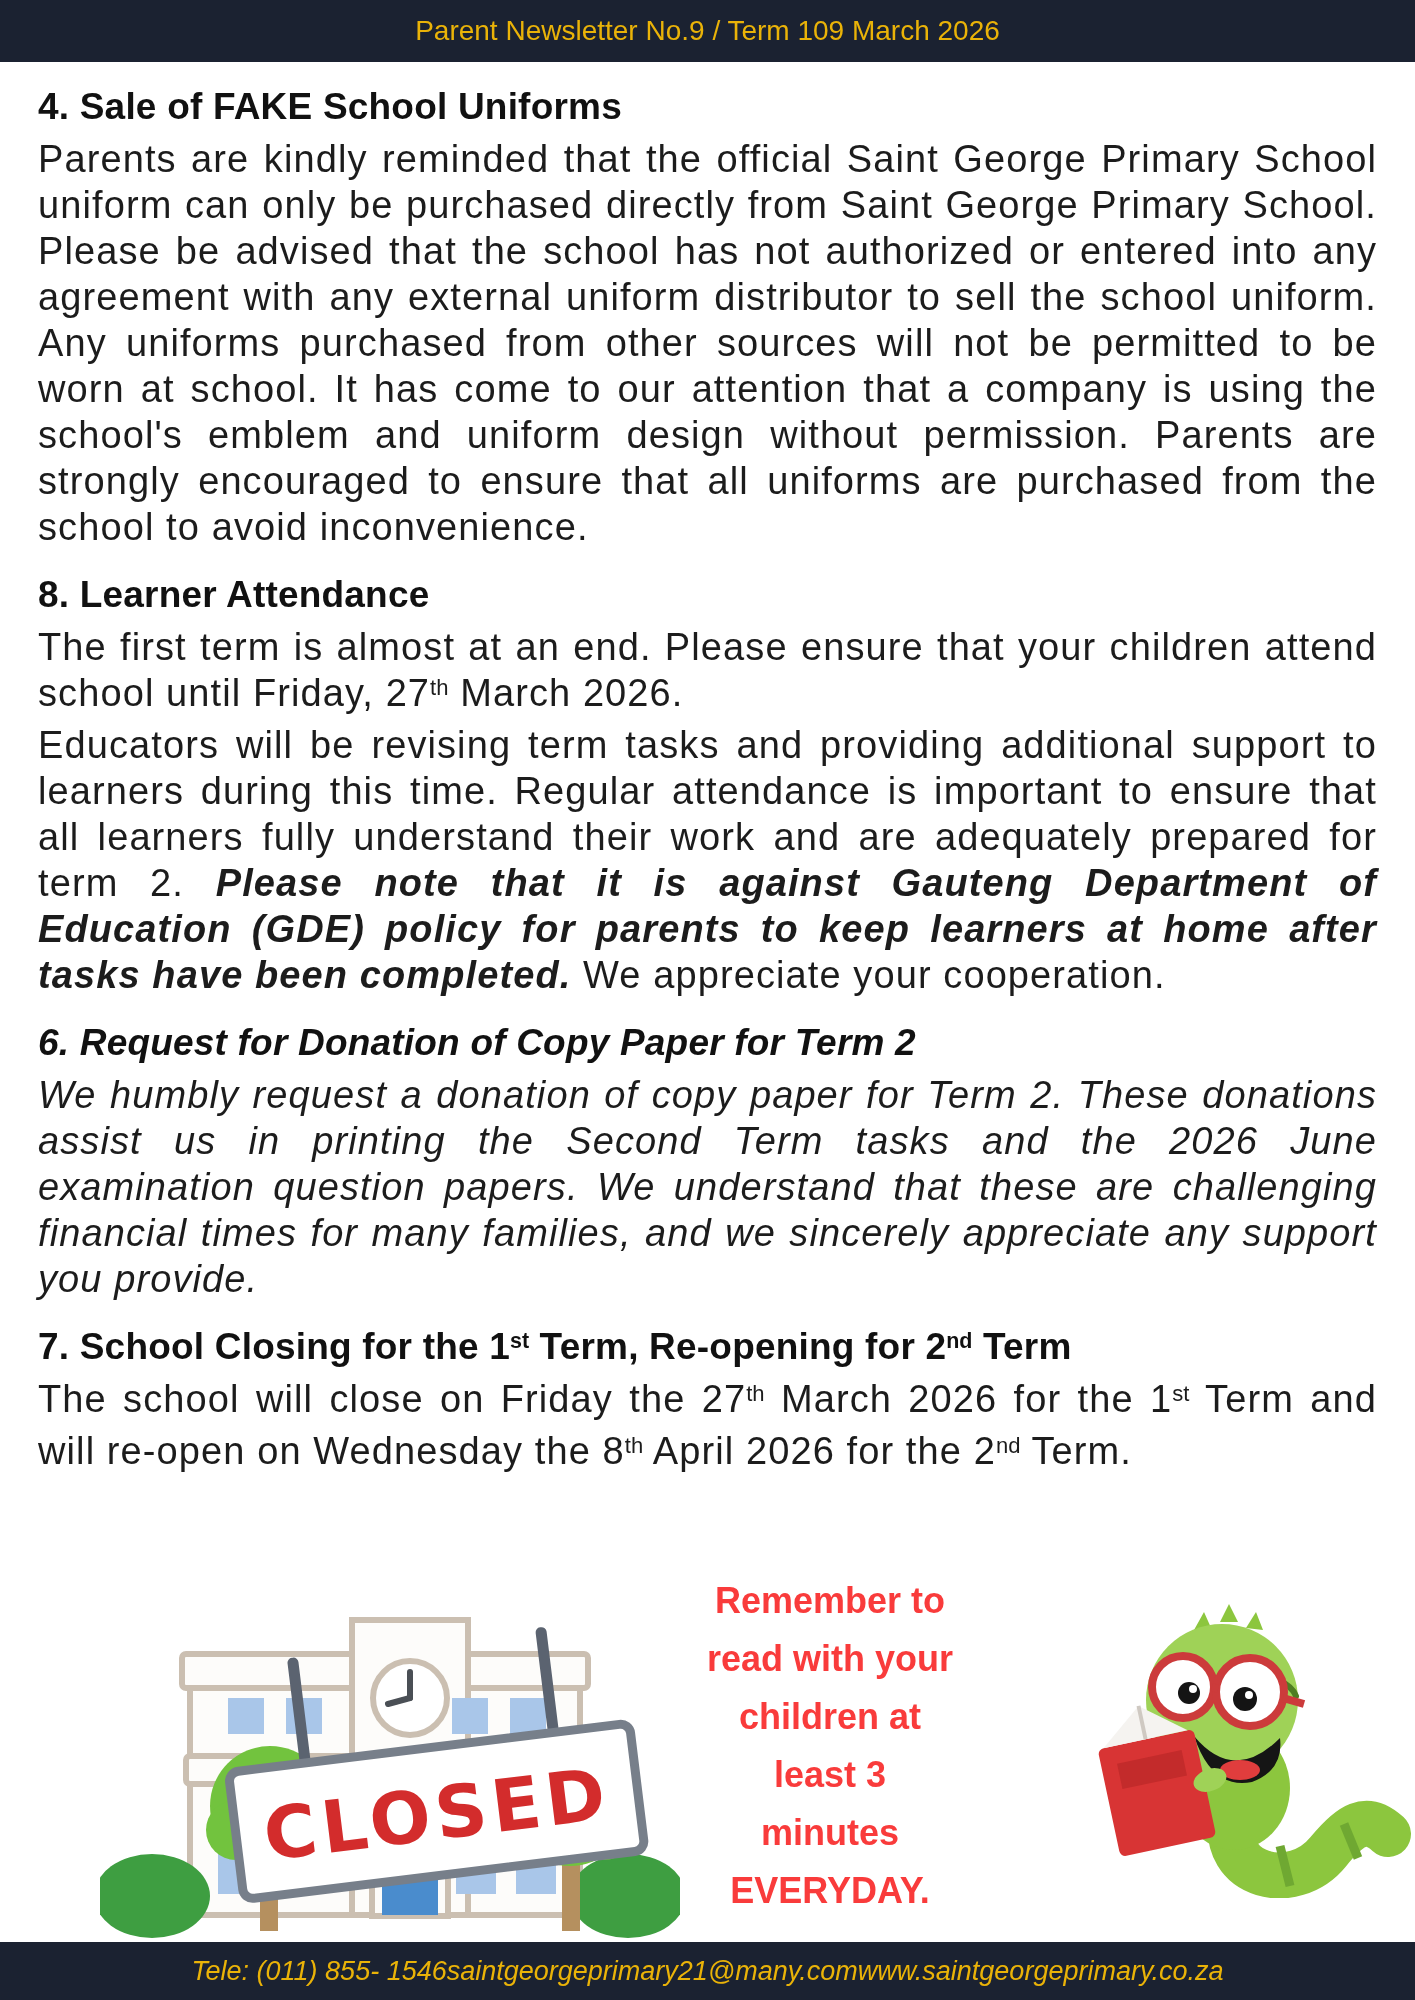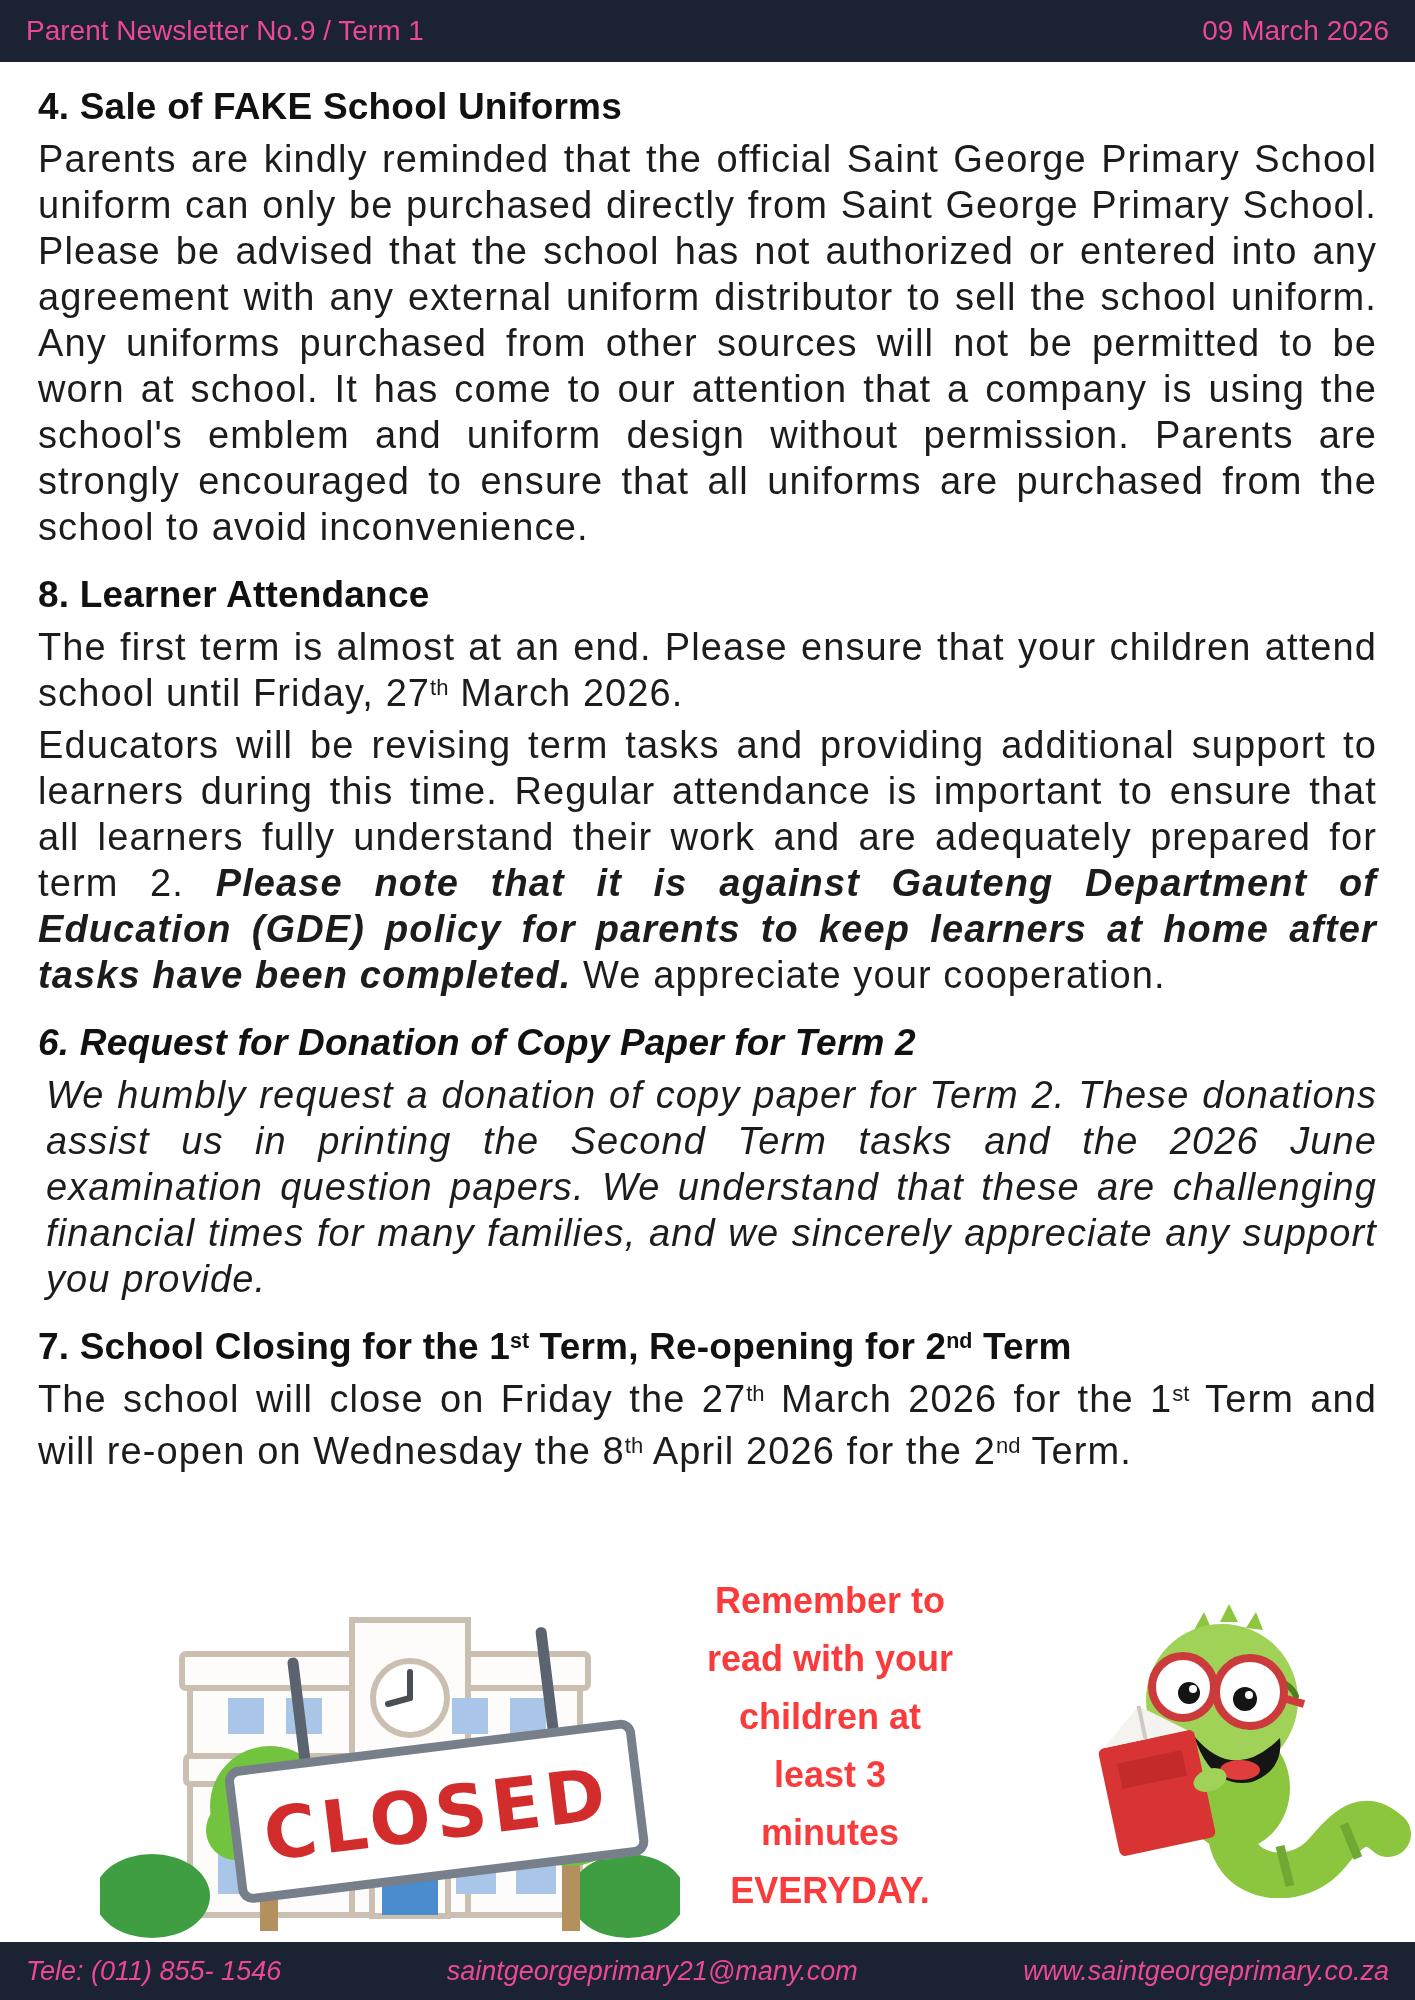--- a/index.html
+++ b/index.html
@@ -7,41 +7,41 @@
   body {
     position: relative;
     background: #ffffff;
     font-family: "Liberation Sans", sans-serif;
     color: #1f1f1f;
     overflow: hidden;
   }
   
   .bar {
     position: absolute; left: 0; right: 0;
-    background: #1b2231; color: #ec4899;
-    display: flex; align-items: center; justify-content: space-between;
+    background: #1b2231; color: #eab308;
+    display: flex; align-items: center; justify-content: center;
     padding: 0 26px; font-size: 28px; font-weight: 400;
   }
   .topbar  { top: 0; height: 62px; }
   .bottombar { top: 1942px; height: 58px; font-size: 27px; font-style: italic; }
   
   .content {
     position: absolute; top: 62px; left: 38px; width: 1339px;
   }
   h2.section-heading {
     font-size: 37px; font-weight: 700; color: #111;
     margin: 24px 0 8px 0; letter-spacing: 0.2px;
   }
   h2.bi-heading { font-style: italic; }
   p.body-text {
     font-size: 38px; line-height: 46px; text-align: justify;
     letter-spacing: 1.1px; color: #1c1c1c;
   }
   p.body-text + p.body-text { margin-top: 0; }
-  .italic { font-style: italic; margin-left: 8px; }
+  .italic { font-style: italic; }
   .bi { font-weight: 700; font-style: italic; }
   .sup { font-size: 0.58em; position: relative; top: -0.5em; letter-spacing: 0; }
   
   .school-illustration { position: absolute; left: 100px; top: 1558px; }
   .reminder {
     position: absolute; left: 552px; top: 1572px; width: 556px;
     color: #f93b3b; font-size: 36px; font-weight: 700;
     text-align: center; line-height: 58px;
   }
   .bookworm-illustration { position: absolute; left: 1082px; top: 1588px; }

